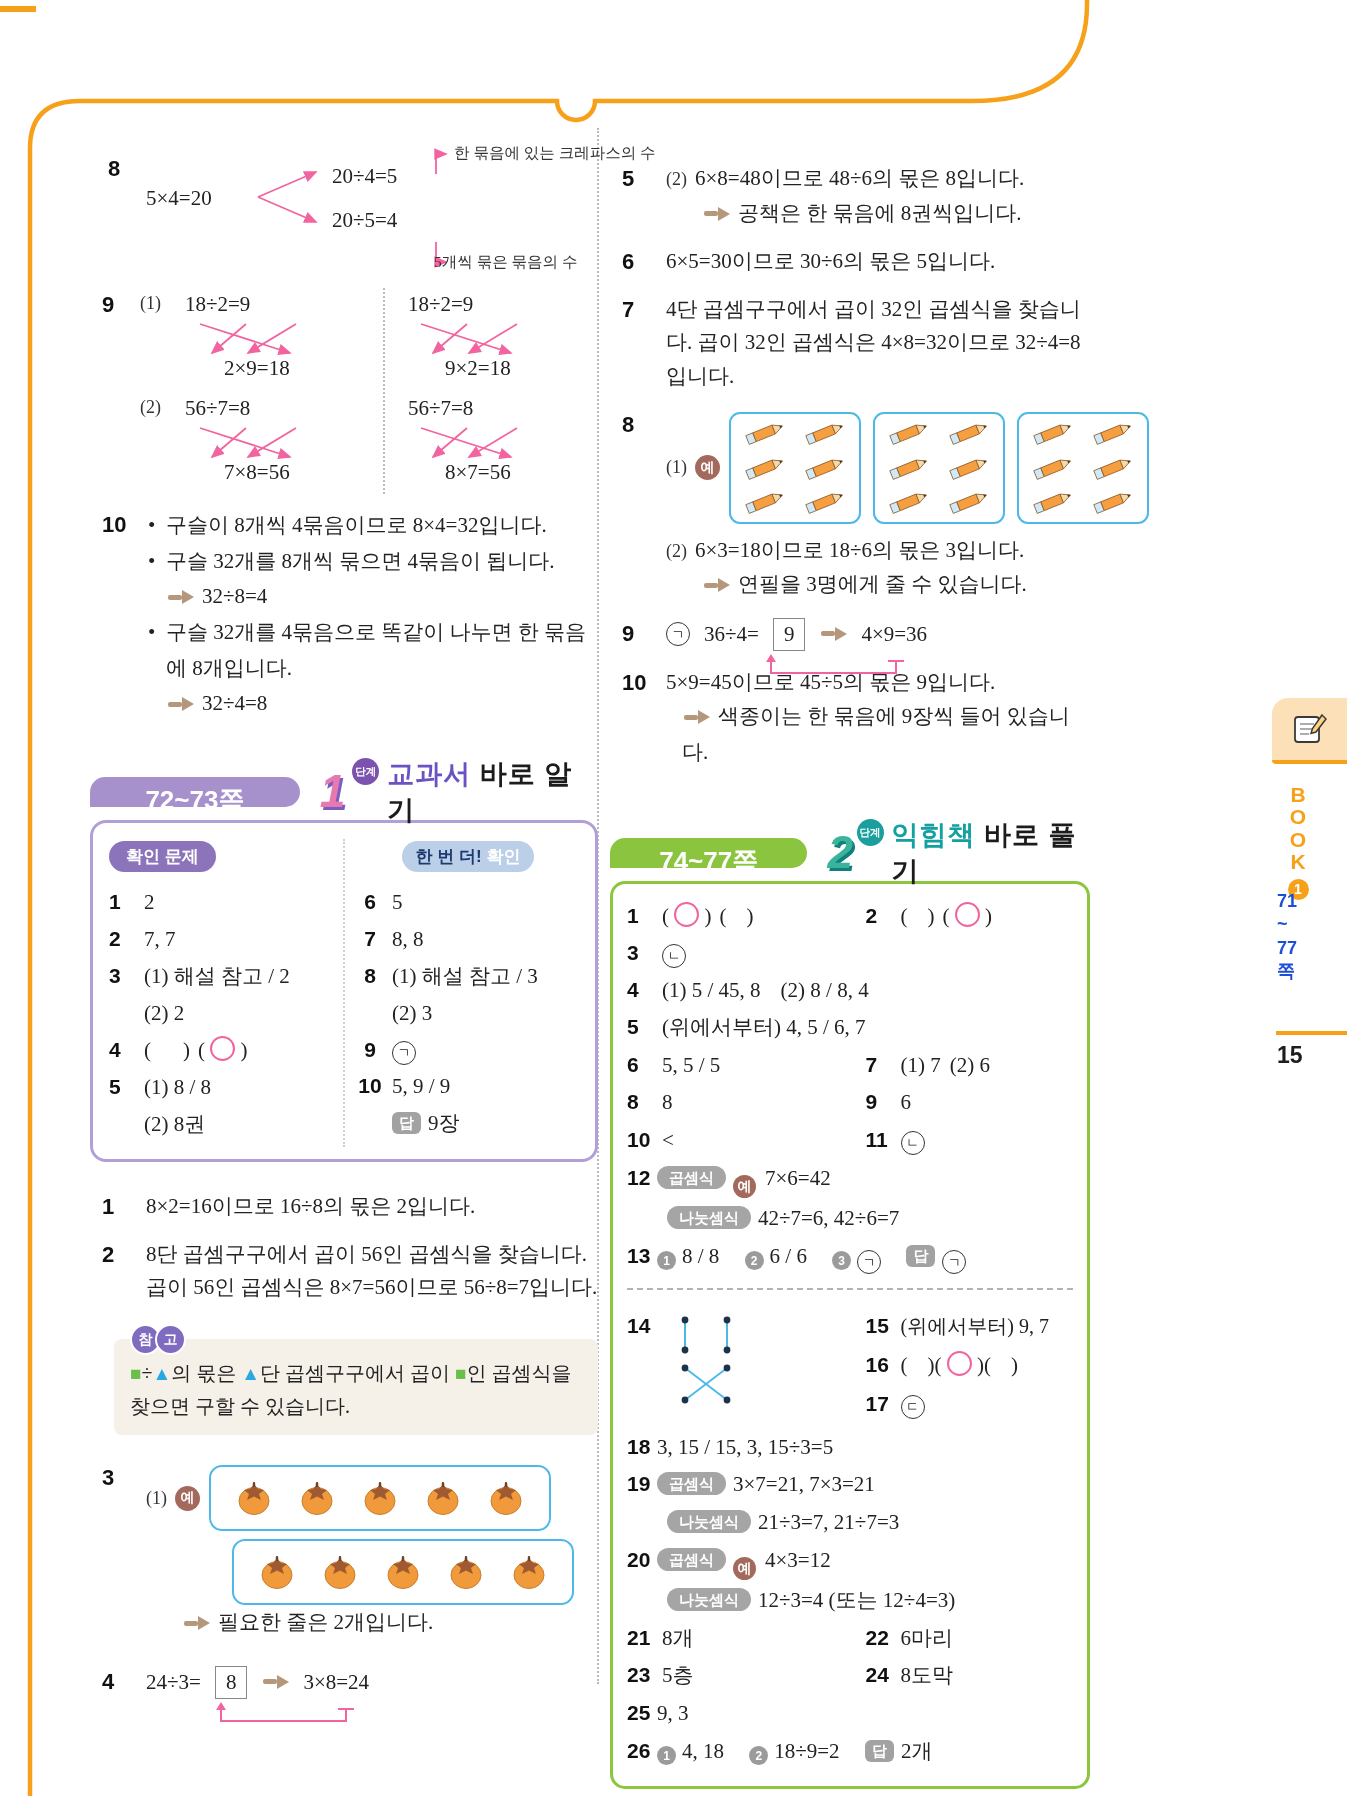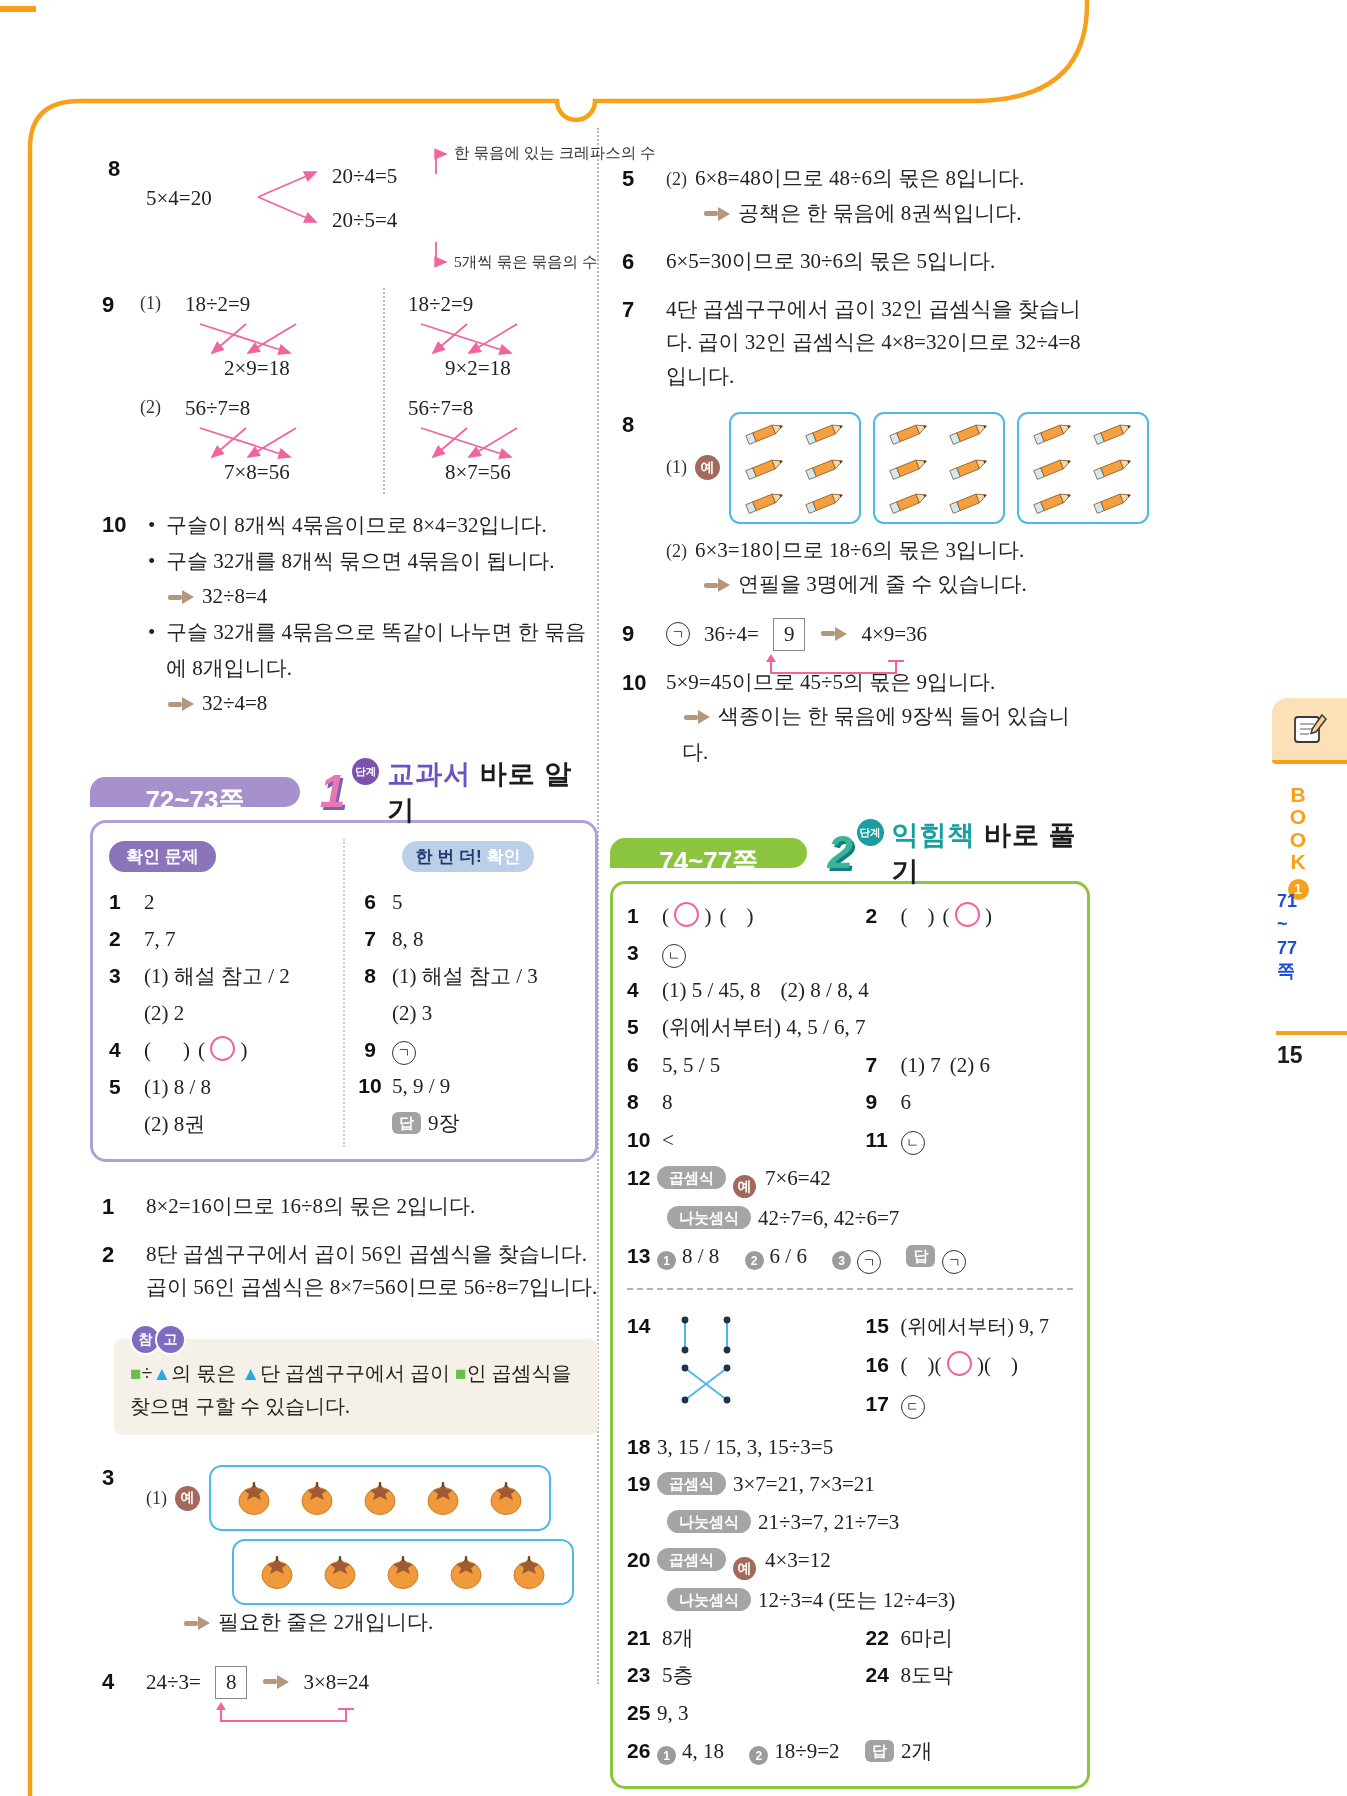--- a/index.html
+++ b/index.html
@@ -163,21 +163,21 @@
     </svg>
     <div class="m abs" style="left:230px;top:10px">20÷4=5</div>
     <div class="m abs" style="left:230px;top:54px">20÷5=4</div>
     <svg class="abs" style="left:330px;top:-6px" width="20" height="32">
       <path class="elb" d="M4 30 L4 10 L14 10" marker-end="url(#mpink)"></path>
     </svg>
     <div class="note abs" style="left:352px;top:-7px">한 묶음에 있는 크레파스의 수</div>
     <svg class="abs" style="left:330px;top:90px" width="20" height="32">
       <path class="elb" d="M4 2 L4 22 L14 22" marker-end="url(#mpink)"></path>
     </svg>
-    <div class="note abs" style="left:352px;top:102px">5개씩 묶은 묶음의 수</div>
+    <div class="note abs" style="left:332px;top:102px">5개씩 묶은 묶음의 수</div>
   </div>
 
   <div class="p9row">
     <div class="pnum">9</div>
     <div class="plab m">(1)</div>
     <div class="q">
       <div class="qtop m">18÷2=9</div>
       <svg class="cross" width="140" height="36">
         <line class="pl" x1="14" y1="2" x2="104" y2="31" marker-end="url(#mpink)"></line>
         <line class="pl" x1="60" y1="2" x2="26" y2="31" marker-end="url(#mpink)"></line>

